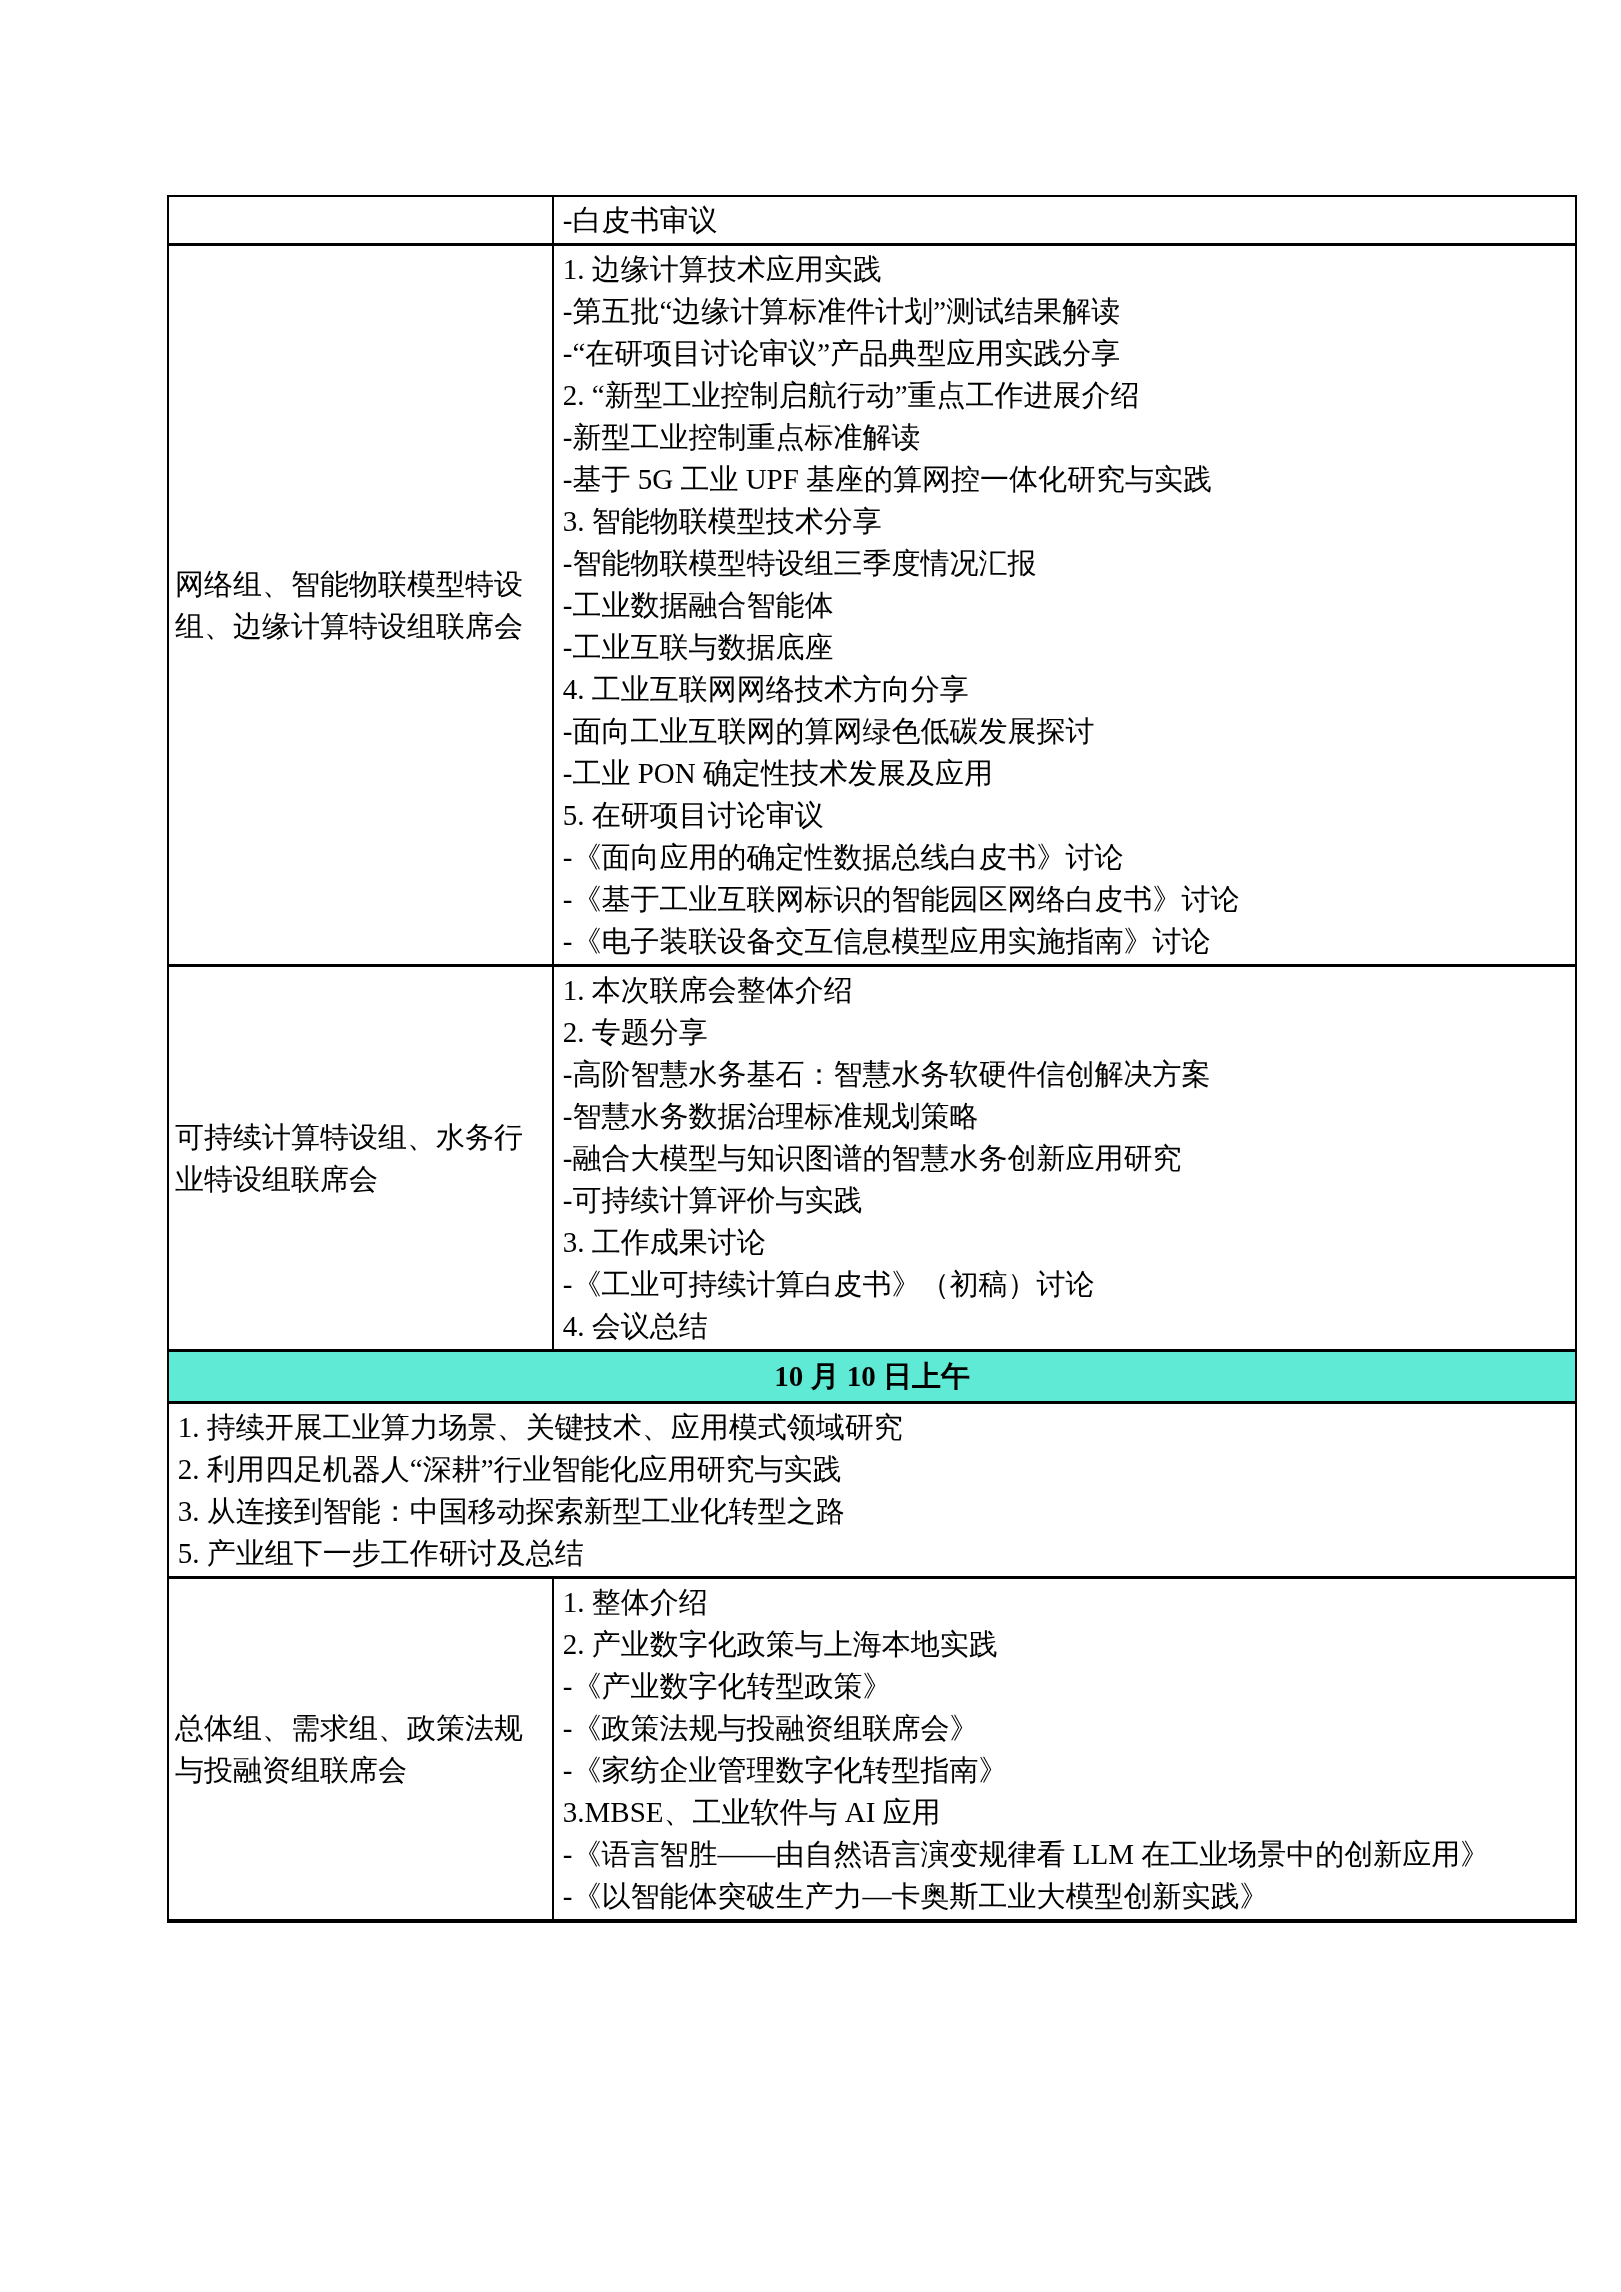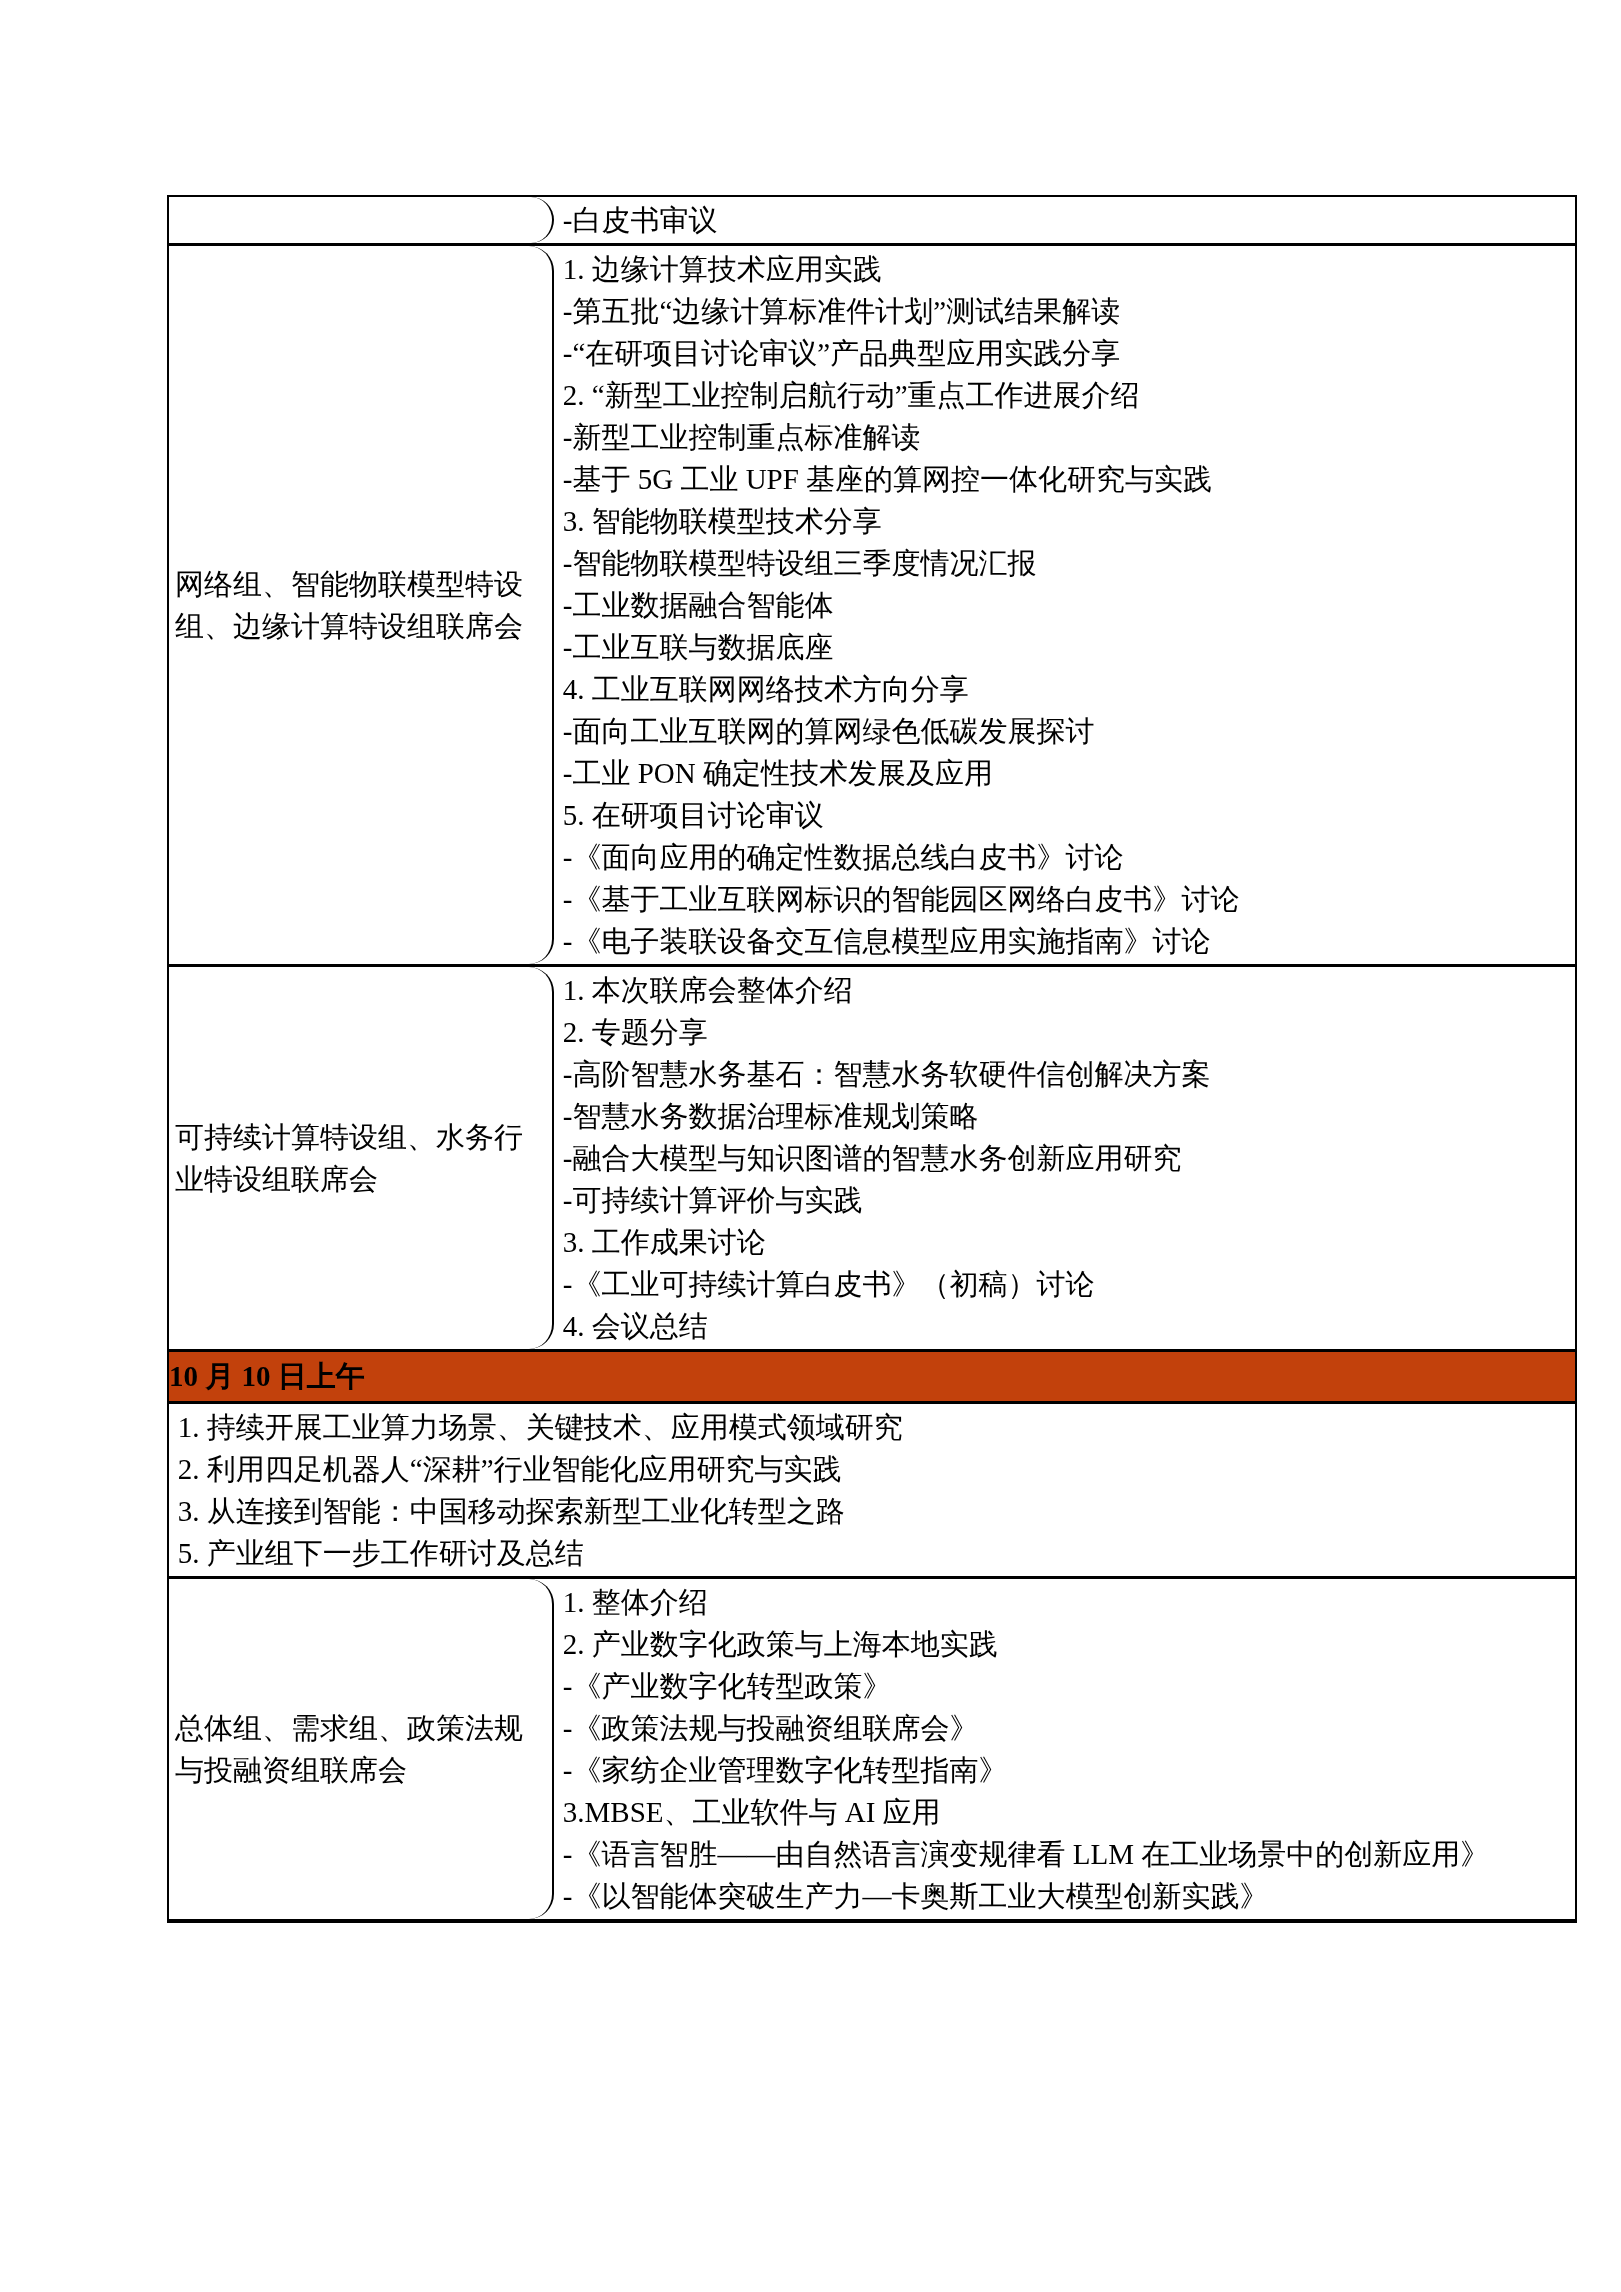--- a/index.html
+++ b/index.html
@@ -38,37 +38,36 @@
     flex: 0 0 385px;
     width: 385px;
     box-sizing: border-box;
     border-right: 2.9px solid #000000;
     padding: 2px 3.9px 2px 5.9px;
     display: flex;
     flex-direction: column;
     justify-content: center;
     overflow-wrap: break-word;
     word-break: break-all;
-    border-radius: 25px;
   }
   .cell-agenda {
     flex: 1 1 auto;
     box-sizing: border-box;
     padding: 2px 5.9px 2px 8.8px;
     overflow-wrap: break-word;
     word-break: break-all;
   }
   .agenda-line {
     white-space: normal;
   }
   .date-row {
     border-top: 3.9px solid #000000;
     border-bottom: 3.9px solid #000000;
-    background: #c2410c;
-    text-align: left;
+    background: #5eead4;
+    text-align: center;
     font-weight: bold;
     padding: 2.9px 0 3.9px 0;
   }
   .group-label {
     text-align: left;
   }
 </style>
 </head>
 <body>
 

